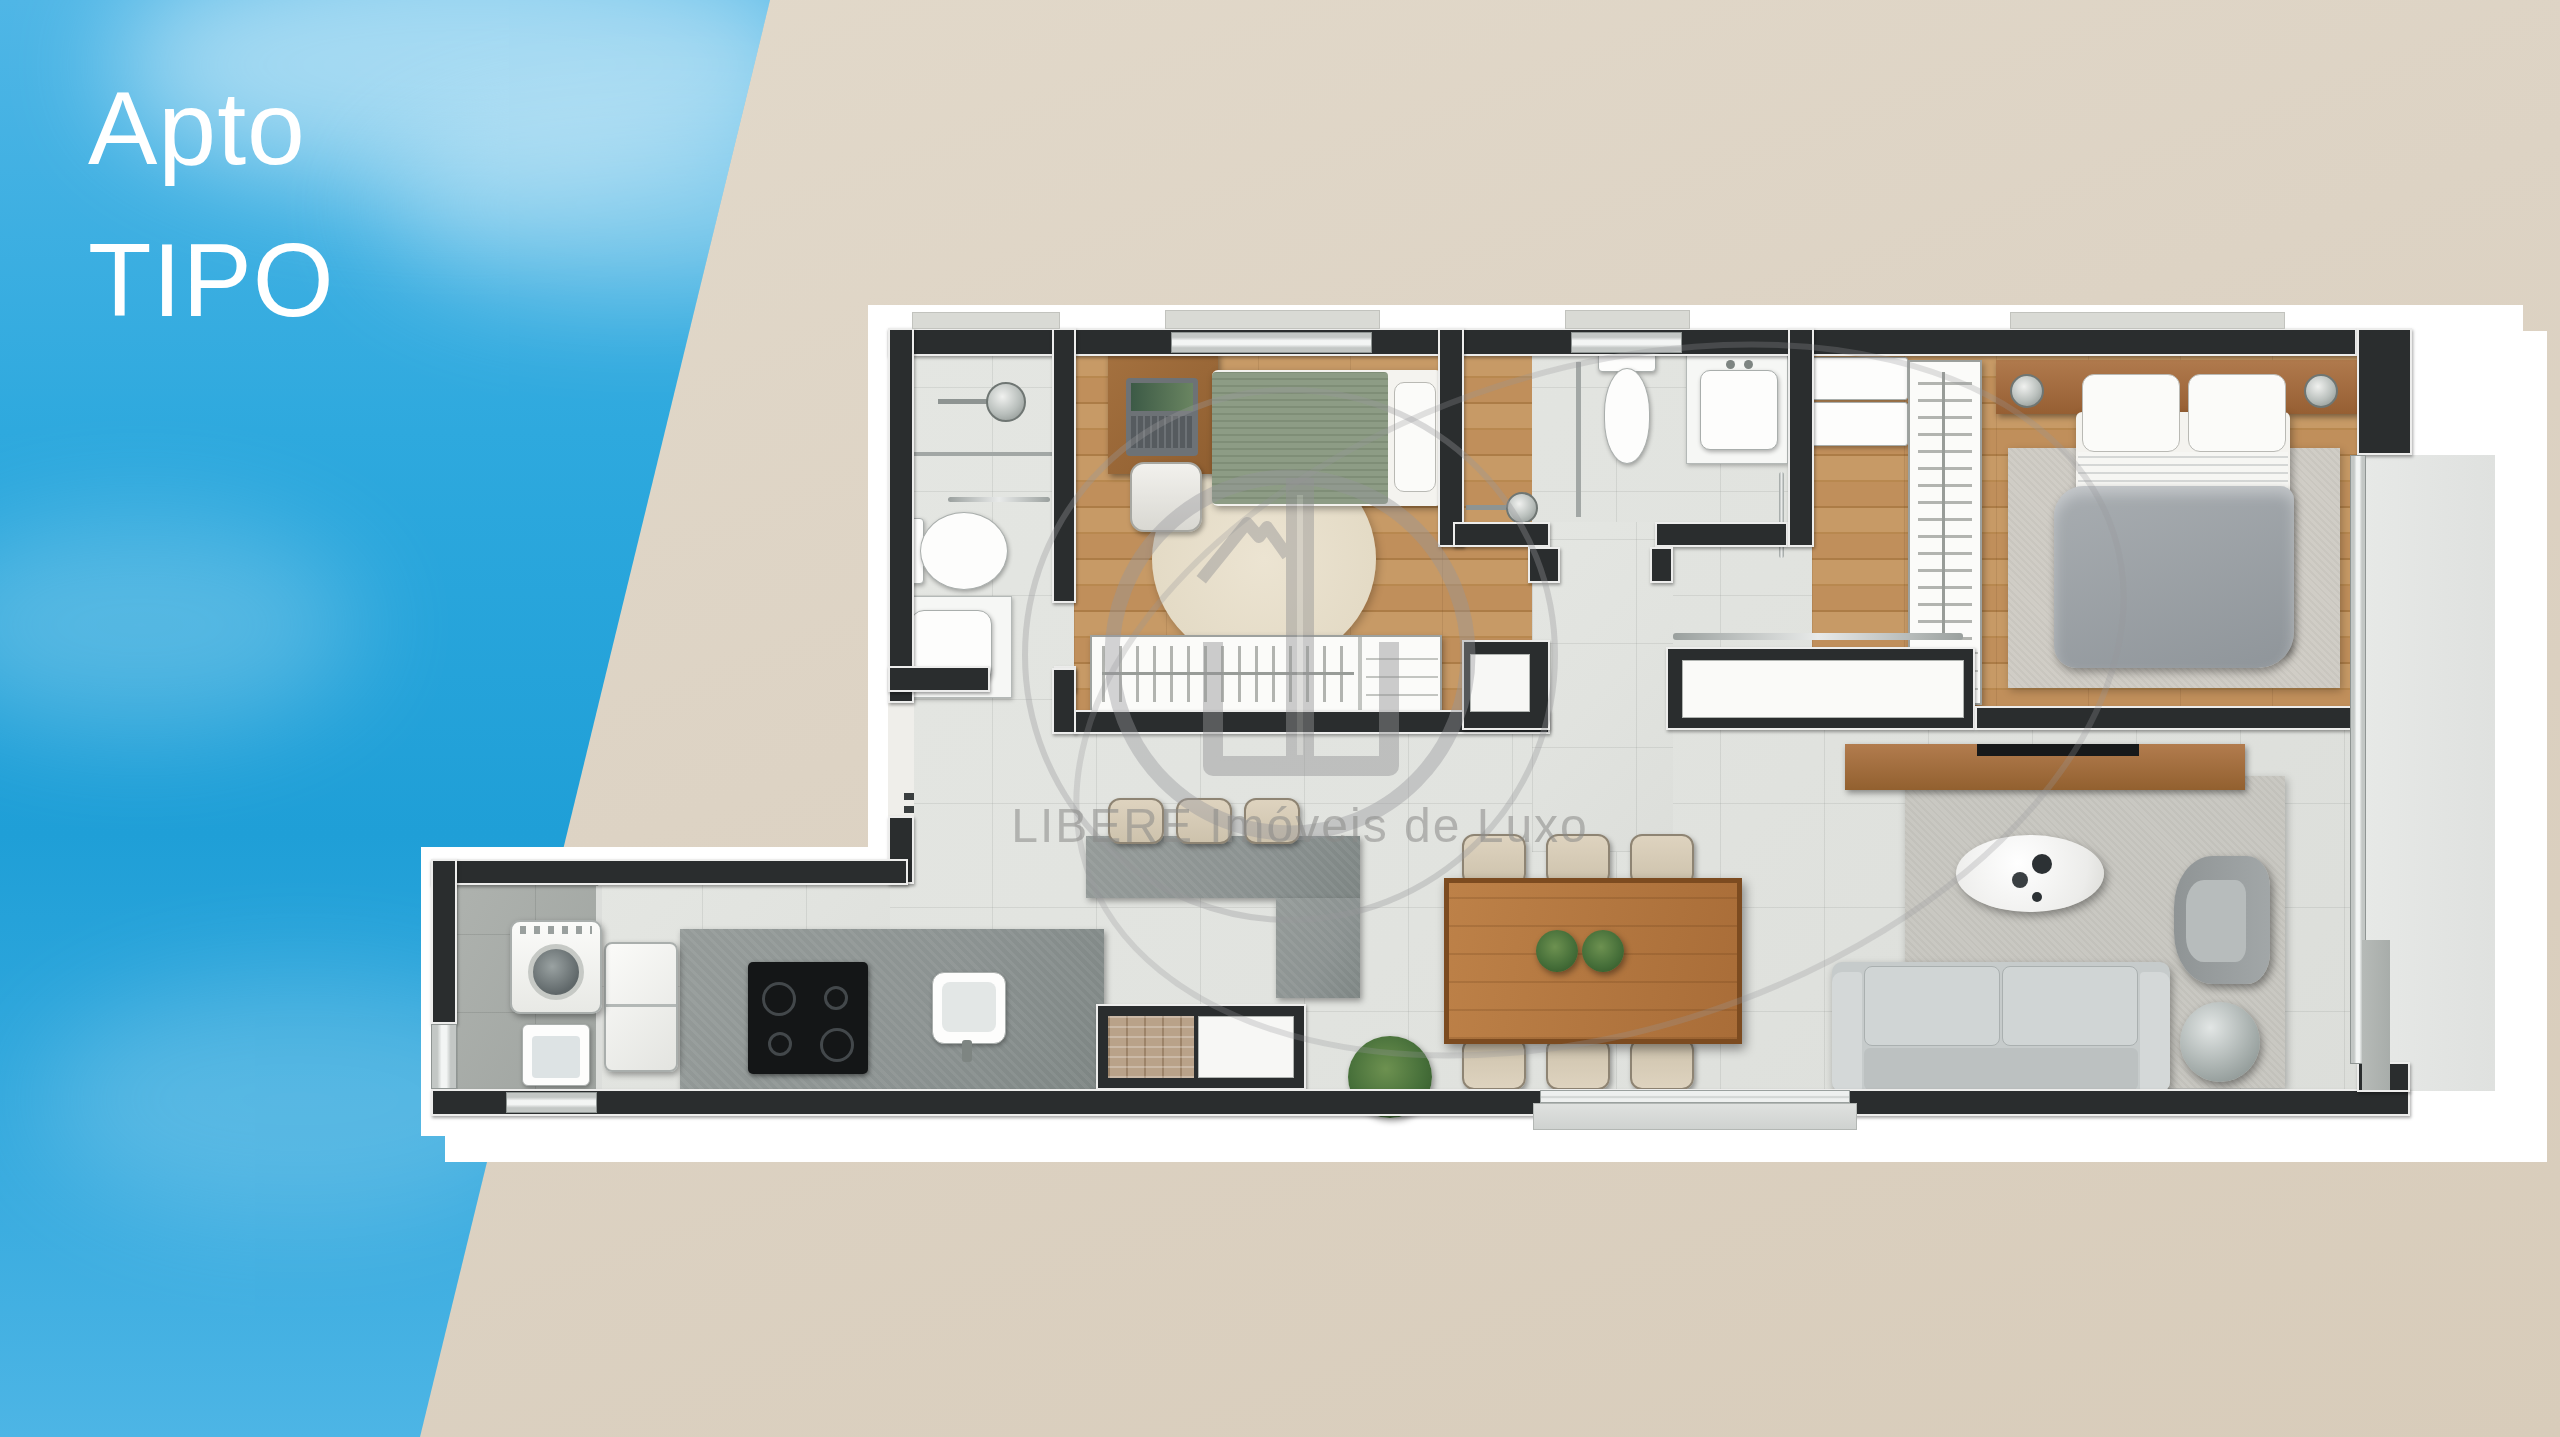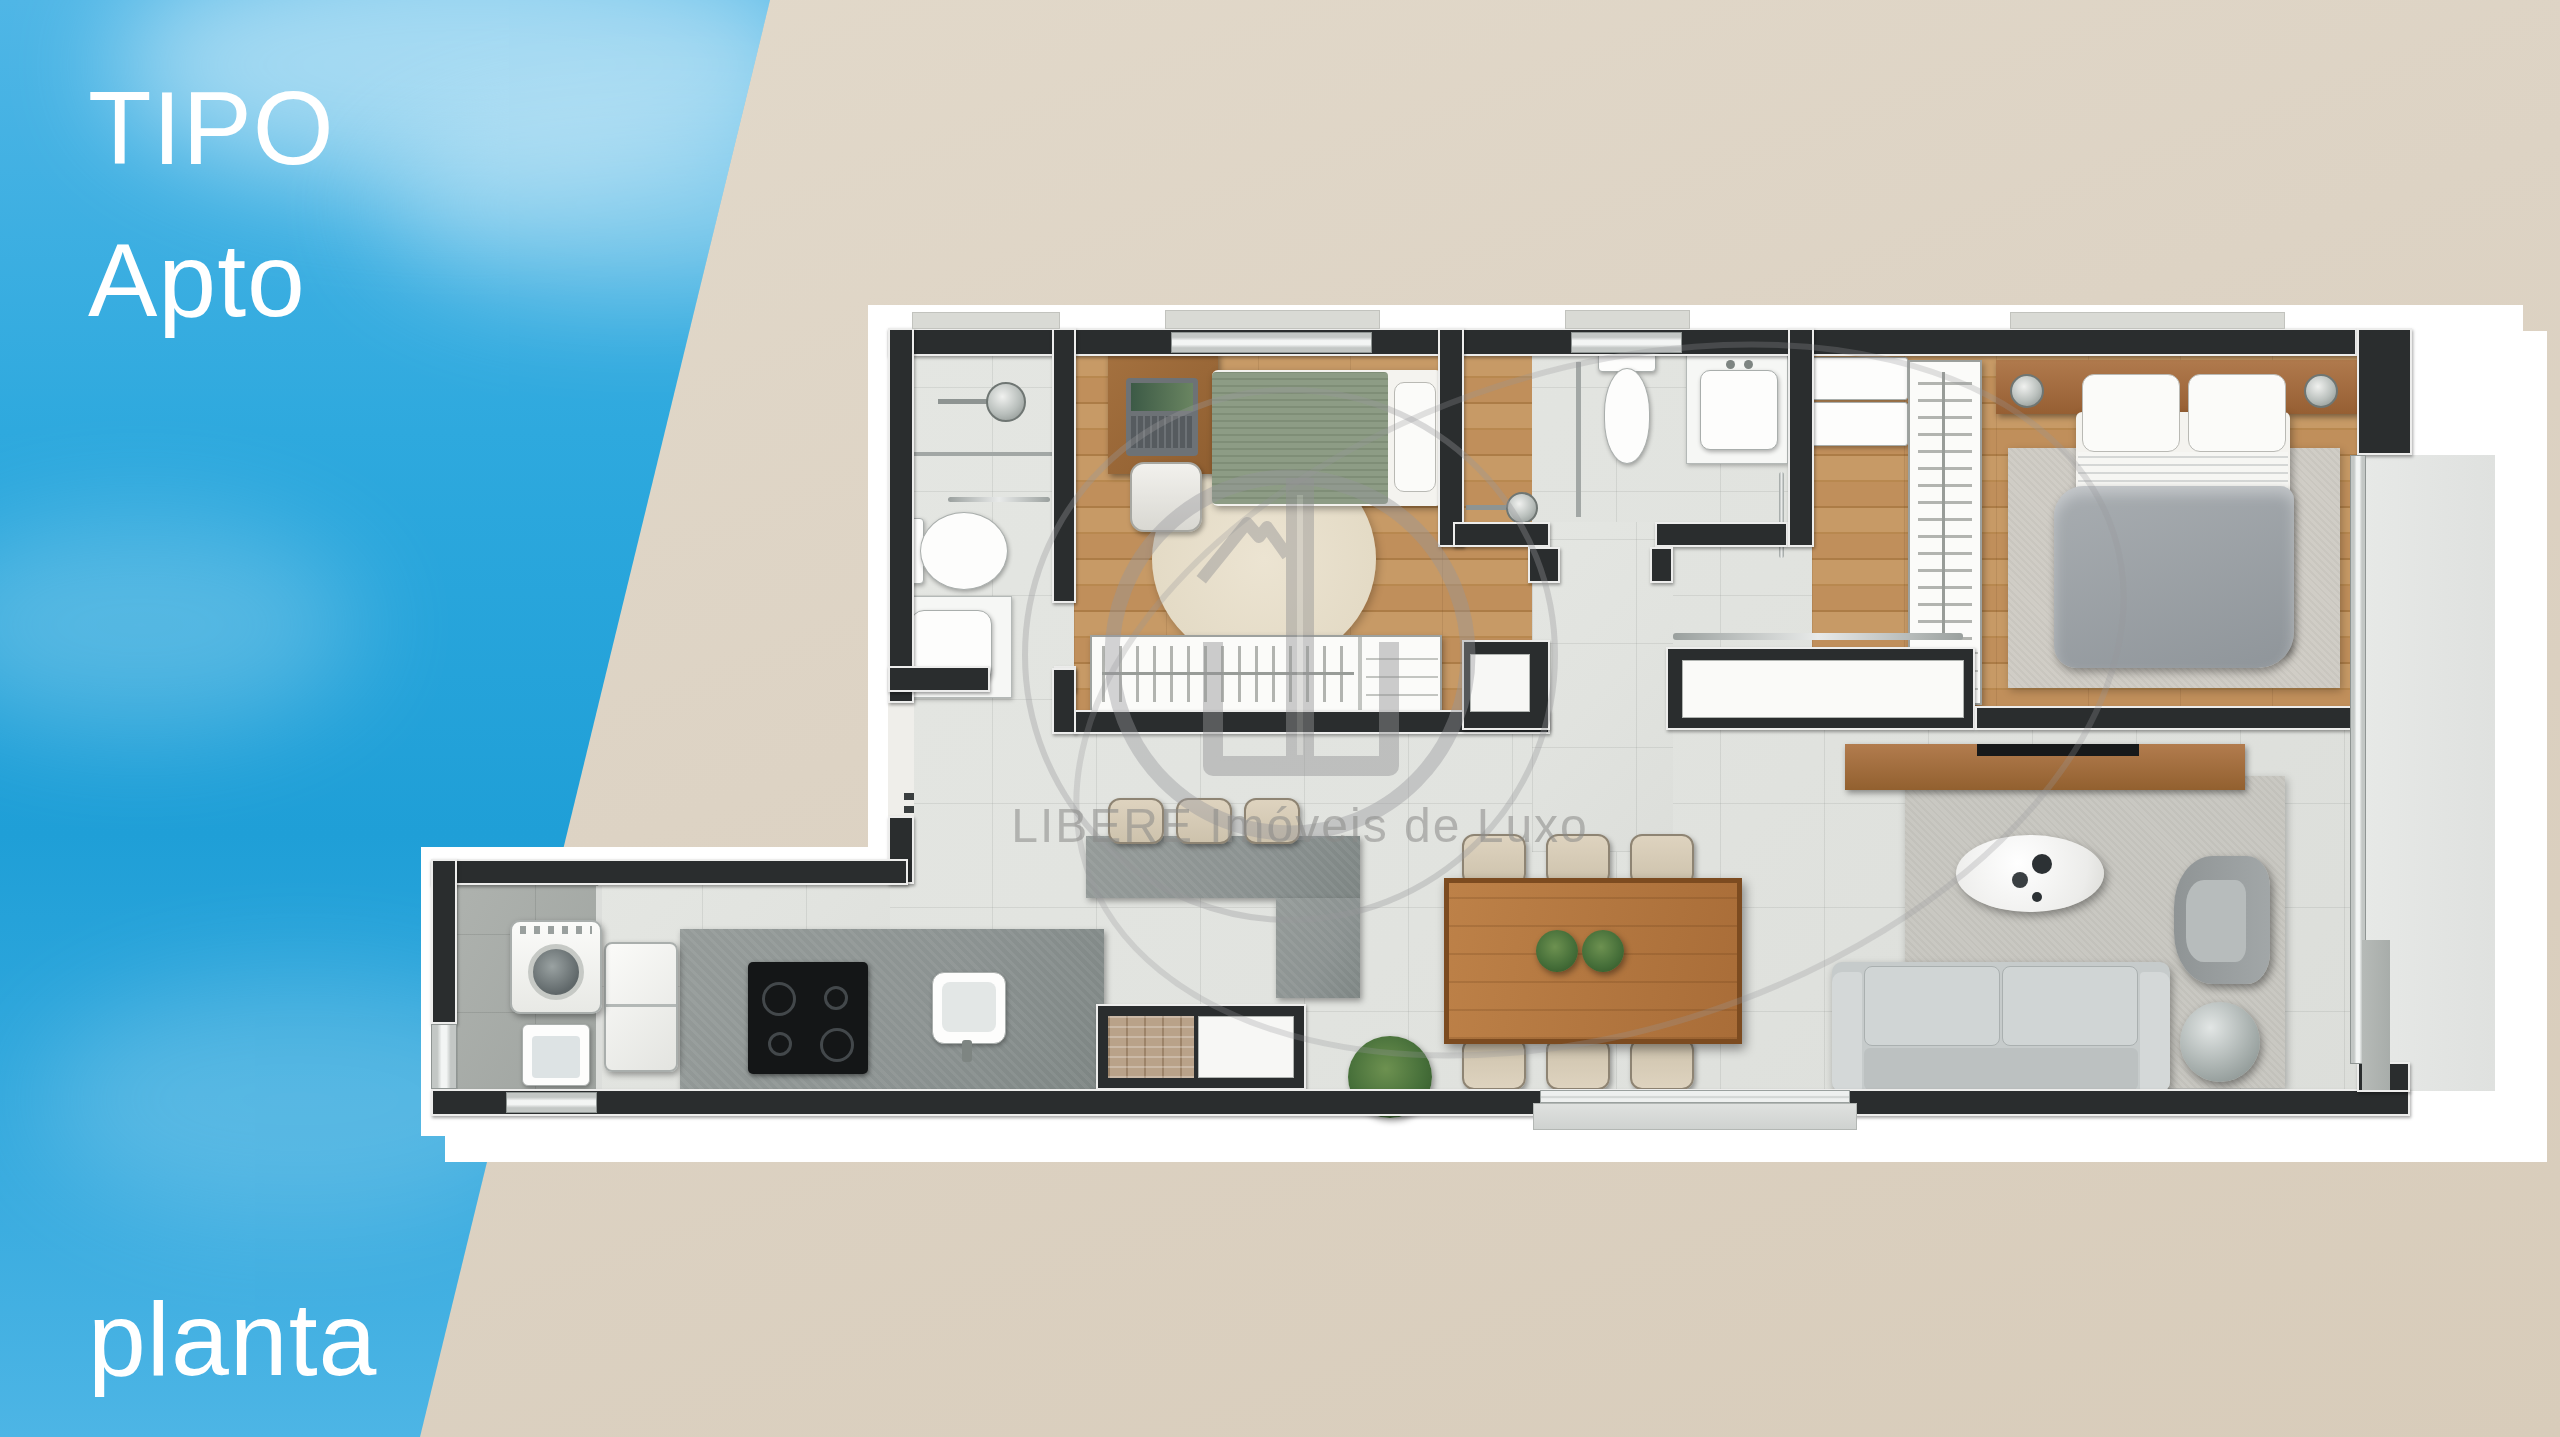--- a/index.html
+++ b/index.html
@@ -67,24 +67,23 @@
 
 <div id="stage">
 
   <div class="abs beige"></div>
   <div class="abs blue">
     <div class="abs cloud" style="left:110px;top:-60px;width:720px;height:250px;opacity:.5"></div>
     <div class="abs cloud" style="left:380px;top:110px;width:520px;height:190px;opacity:.35"></div>
     <div class="abs cloud" style="left:-80px;top:520px;width:440px;height:210px;opacity:.22"></div>
     <div class="abs cloud" style="left:40px;top:980px;width:520px;height:240px;opacity:.18"></div>
     <div class="abs headline">
+      <div>Apto</div>
       <div>TIPO</div>
-      <div>Apto</div>
     </div>
-    <div class="abs caption">planta</div>
   </div>
 
   <div class="abs sheet back"></div>
   <div class="abs sheet front"></div>
 
   <div class="abs" id="plan" style="left:0;top:0;width:2560px;height:1437px">
 
     <div class="abs marble" style="left:888px;top:328px;width:1469px;height:788px"></div>
     <div class="abs marble" style="left:598px;top:883px;width:292px;height:208px"></div>
     <div class="abs stone" style="left:457px;top:883px;width:141px;height:208px"></div>

